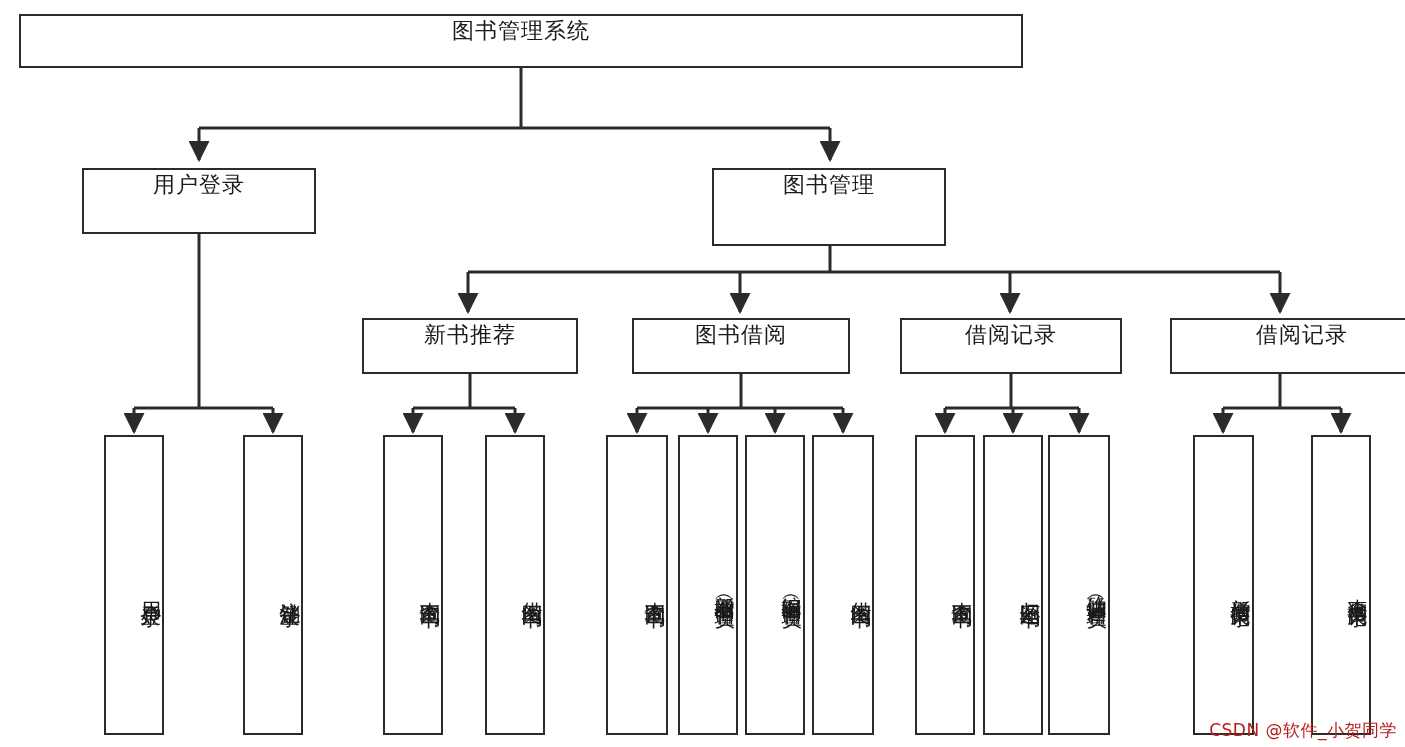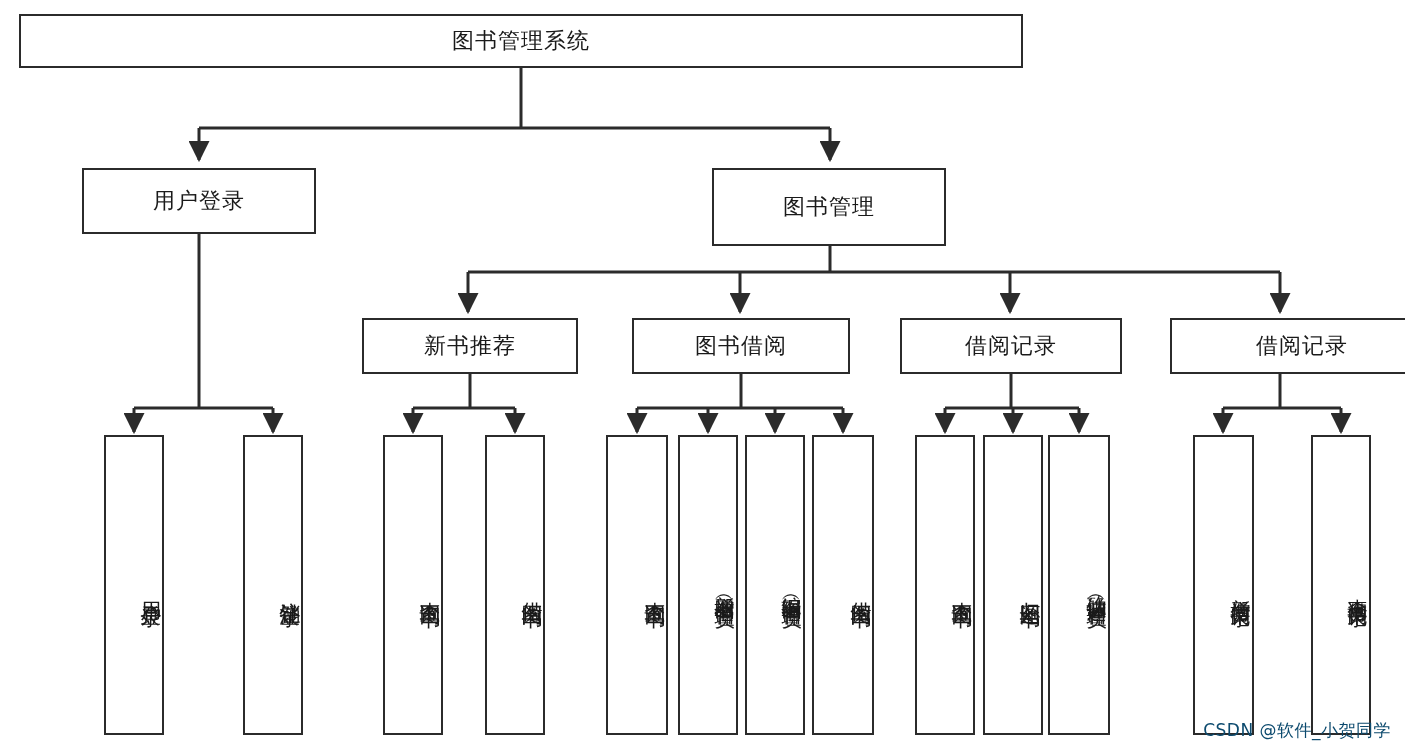--- a/index.html
+++ b/index.html
@@ -16,21 +16,21 @@
     height: 747px;
     background: #ffffff;
     overflow: hidden;
   }
   .node {
     position: absolute;
     box-sizing: border-box;
     border: 2px solid #2b2b2b;
     background: #ffffff;
     display: flex;
-    align-items: center;
+    align-items: flex-start;
     justify-content: center;
     color: #1a1a1a;
   }
   .node.horiz {
     font-size: 22px;
     letter-spacing: 1px;
   }
   .node.vert {
     writing-mode: vertical-rl;
     text-orientation: upright;
@@ -48,24 +48,24 @@
   svg#wires {
     position: absolute;
     left: 0;
     top: 0;
     width: 1405px;
     height: 747px;
     pointer-events: none;
   }
   #watermark {
     position: absolute;
-    right: 14px;
+    right: 8px;
     bottom: 5px;
     font-size: 17px;
-    color: #0c4a6e;
+    color: #b91c1c;
     white-space: nowrap;
     letter-spacing: 0.5px;
   }
 </style>
 </head>
 <body>
 
 <div id="canvas">
 
   <svg id="wires" viewBox="0 0 1405 747">

